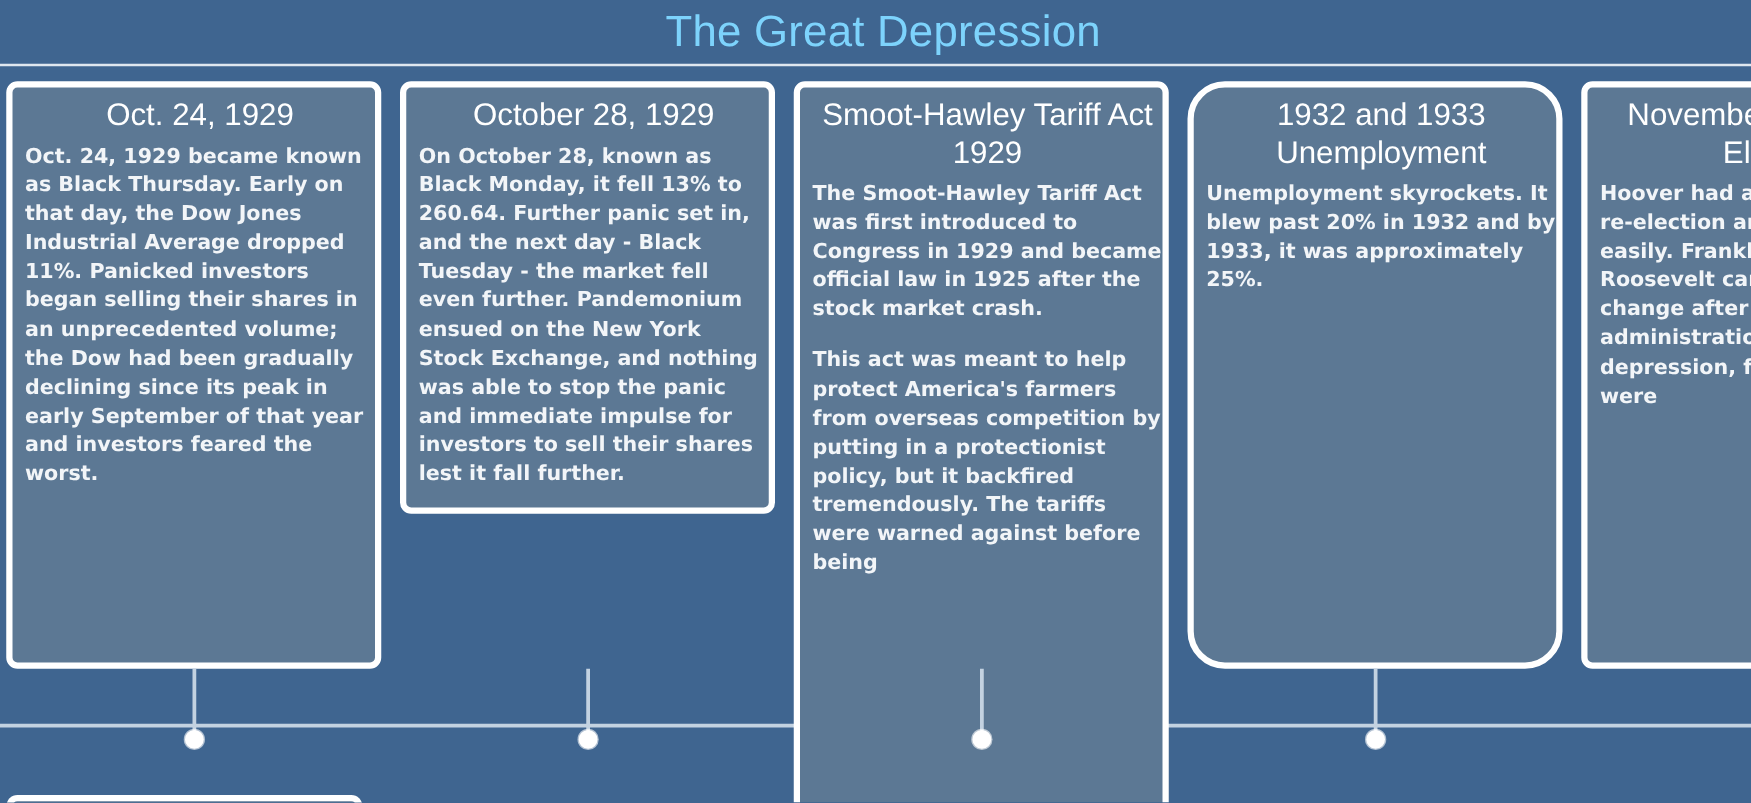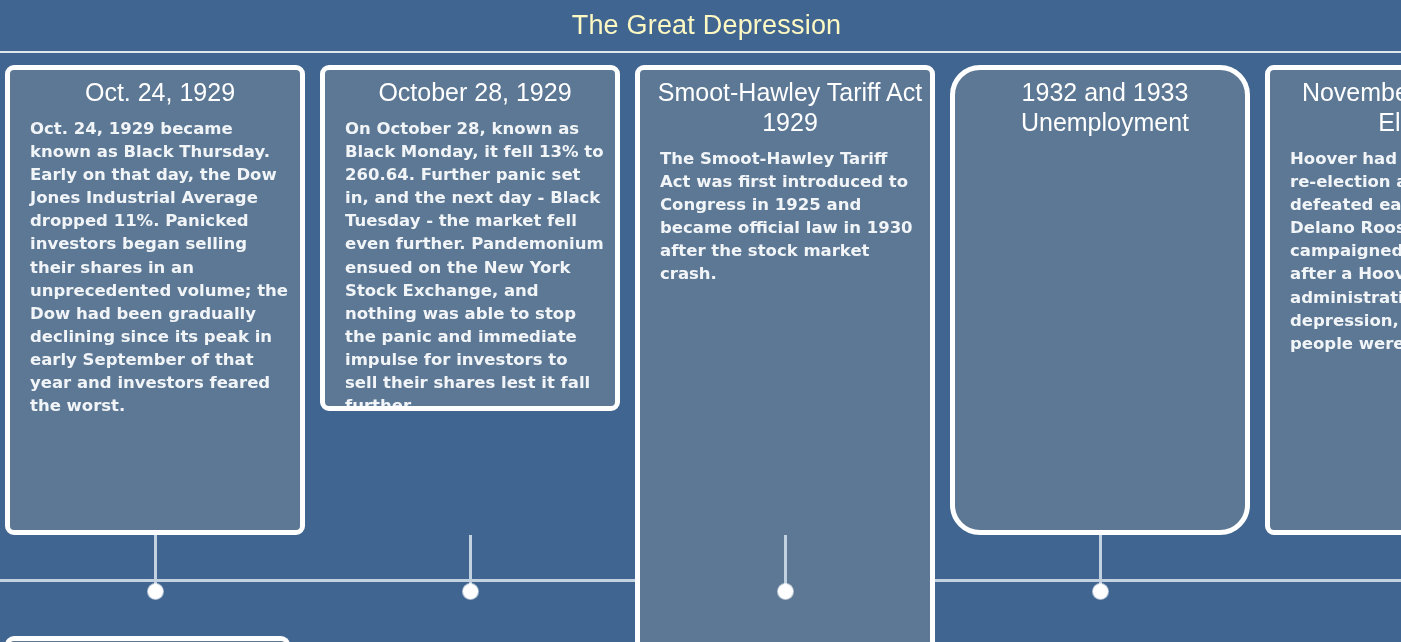--- a/index.html
+++ b/index.html
@@ -25,23 +25,23 @@
     width: 1401px;
     height: 53px;
     background: #3f6590;
     border-bottom: 2px solid #dfe7ef;
     display: flex;
     align-items: center;
     justify-content: center;
   }
   .header-title {
     font-family: "Liberation Sans", sans-serif;
-    font-size: 27px;
+    font-size: 35px;
     font-weight: 400;
-    color: #fef9c3;
+    color: #7dd3fc;
     letter-spacing: 0.2px;
     line-height: 1;
     margin-left: 12px;
   }
 
   
   .timeline {
     position: absolute;
     top: 55px; left: 0;
     width: 1401px;
@@ -105,21 +105,21 @@
     color: #ffffff;
     margin: 0 0 6px 0;
     padding: 0 4px;
   }
   .card-body {
     font-family: "DejaVu Sans", sans-serif;
     font-size: 16.5px;
     font-weight: 700;
     line-height: 1.40;
     color: #f2f5f8;
-    margin: 10px;
+    margin: 0;
   }
   .card-body p { margin: 0 0 18px 0; }
   .card-body p:last-child { margin-bottom: 0; }
 
   
   .stem {
     position: absolute;
     width: 3px;
     background: #c3d2e1;
     left: 50%;
@@ -182,30 +182,34 @@
         </div>
       </div>
       <div class="stem" style="top:470px;height:54px;"></div>
       <div class="dot"></div>
     </div>
 
     <div class="event">
       <div class="card scrollable" style="height:601px;">
         <div class="card-title">Smoot-Hawley Tariff Act 1929</div>
         <div class="card-body">
-          <p>The Smoot-Hawley Tariff Act was first introduced to Congress in 1925 and became official law in 1930 after the stock market crash.</p>
+          <p>The Smoot-Hawley Tariff Act was first introduced to Congress in 1929 and became official law in 1925 after the stock market crash.</p>
+          <p>This act was meant to help protect America's farmers from overseas competition by putting in a protectionist policy, but it backfired tremendously. The tariffs were warned against before being</p>
         </div>
       </div>
       <div class="stem" style="top:470px;height:54px;"></div>
       <div class="dot"></div>
     </div>
 
     <div class="event">
       <div class="card" style="height:470px;border-radius:30px;">
         <div class="card-title">1932 and 1933 Unemployment</div>
+        <div class="card-body">
+          <p>Unemployment skyrockets. It blew past 20% in 1932 and by 1933, it was approximately 25%.</p>
+        </div>
       </div>
       <div class="stem" style="top:470px;height:54px;"></div>
       <div class="dot"></div>
     </div>
 
     <div class="event">
       <div class="card" style="height:470px;">
         <div class="card-title">November 1932 FDR Elected</div>
         <div class="card-body">
           <p>Hoover had a hard time for re-election and was defeated easily. Franklin Delano Roosevelt campaigned for change after a Hoover administration lead to depression, for which people were</p>

